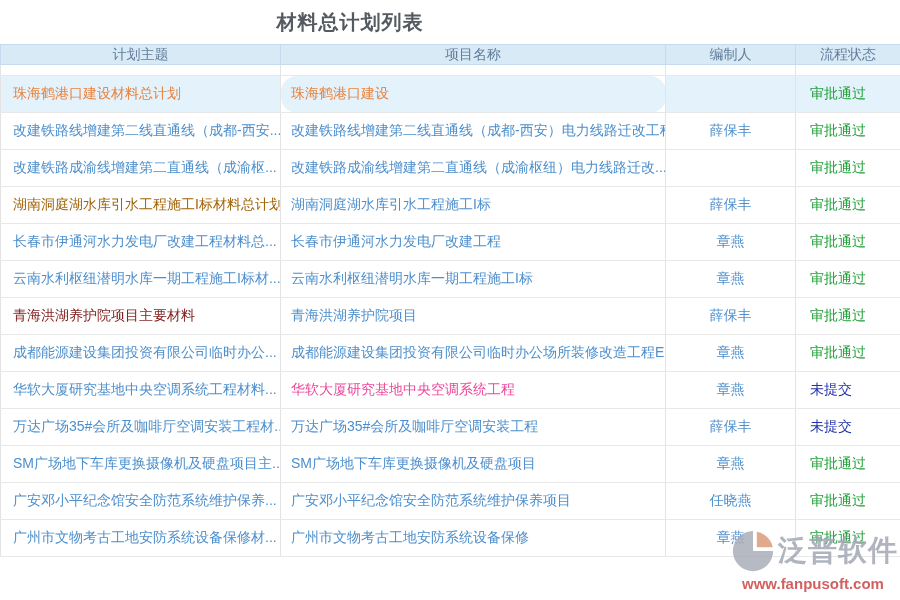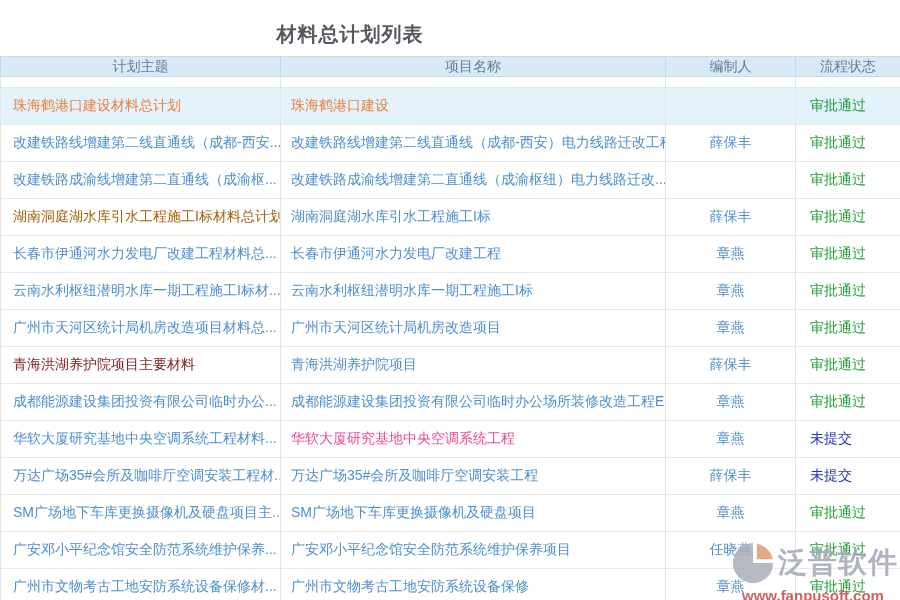--- a/index.html
+++ b/index.html
@@ -1,20 +1,20 @@
 <!DOCTYPE html>
 <html><head>
 <meta charset="utf-8">
 <style>
   * { margin: 0; padding: 0; box-sizing: border-box; }
   html, body { width: 900px; height: 600px; overflow: hidden; background: #ffffff;
     font-family: "Liberation Sans", sans-serif; }
   .page { position: relative; width: 900px; height: 600px; }
 
-  .title-bar { height: 44px; display: flex; align-items: center; margin-top: 12px; }
+  .title-bar { height: 44px; display: flex; align-items: center; }
   .page-title { width: 700px; text-align: center; font-size: 20px; font-weight: bold;
     color: #555a60; letter-spacing: 1px; }
 
   table { width: 900px; border-collapse: collapse; table-layout: fixed; }
   col.c1 { width: 280px; } col.c2 { width: 385px; } col.c3 { width: 130px; } col.c4 { width: 105px; }
 
   thead th { height: 20px; background: #d9eaf7; color: #607d9a; font-size: 14px;
     font-weight: normal; text-align: center; border: 1px solid #c5daee; border-bottom: 1px solid #c5daee; }
 
   tbody td { height: 37px; font-size: 14px; border-bottom: 1px solid #e8e8e8;
@@ -60,21 +60,21 @@
     </thead>
     <tbody>
       <tr class="spacer-row">
         <td></td>
           <td></td>
         <td></td>
           <td></td>
       </tr>
     <tr class="highlight">
           <td class="col-plan" style="color: rgb(232, 130, 60);">珠海鹤港口建设材料总计划</td>
-          <td class="col-project" style="color: rgb(232, 130, 60);">珠海鹤港口建设</td>
+          <td class="col-project" style="color: rgb(232, 130, 60); border-radius: 16px;">珠海鹤港口建设</td>
           <td class="col-author" style="color: rgb(77, 143, 204);"></td>
           <td class="col-status" style="color: rgb(33, 160, 56);">审批通过</td>
         </tr>
         <tr>
           <td class="col-plan" style="color: rgb(77, 143, 204);">改建铁路线增建第二线直通线（成都-西安...</td>
           <td class="col-project" style="color: rgb(77, 143, 204);">改建铁路线增建第二线直通线（成都-西安）电力线路迁改工程</td>
           <td class="col-author" style="color: rgb(77, 143, 204);">薛保丰</td>
           <td class="col-status" style="color: rgb(33, 160, 56);">审批通过</td>
         </tr>
         <tr>
@@ -91,26 +91,20 @@
         </tr>
         <tr>
           <td class="col-plan" style="color: rgb(77, 143, 204);">长春市伊通河水力发电厂改建工程材料总...</td>
           <td class="col-project" style="color: rgb(77, 143, 204);">长春市伊通河水力发电厂改建工程</td>
           <td class="col-author" style="color: rgb(77, 143, 204);">章燕</td>
           <td class="col-status" style="color: rgb(33, 160, 56);">审批通过</td>
         </tr>
         <tr>
           <td class="col-plan" style="color: rgb(77, 143, 204);">云南水利枢纽潜明水库一期工程施工I标材...</td>
           <td class="col-project" style="color: rgb(77, 143, 204);">云南水利枢纽潜明水库一期工程施工I标</td>
-          <td class="col-author" style="color: rgb(77, 143, 204);">章燕</td>
-          <td class="col-status" style="color: rgb(33, 160, 56);">审批通过</td>
-        </tr>
-        <tr>
-          <td class="col-plan" style="color: rgb(77, 143, 204);">广州市天河区统计局机房改造项目材料总...</td>
-          <td class="col-project" style="color: rgb(77, 143, 204);">广州市天河区统计局机房改造项目</td>
           <td class="col-author" style="color: rgb(77, 143, 204);">章燕</td>
           <td class="col-status" style="color: rgb(33, 160, 56);">审批通过</td>
         </tr>
         <tr>
           <td class="col-plan" style="color: #7f1d1d; margin-left: 24px;">青海洪湖养护院项目主要材料</td>
           <td class="col-project" style="color: rgb(77, 143, 204);">青海洪湖养护院项目</td>
           <td class="col-author" style="color: rgb(77, 143, 204);">薛保丰</td>
           <td class="col-status" style="color: rgb(33, 160, 56);">审批通过</td>
         </tr>
         <tr>

